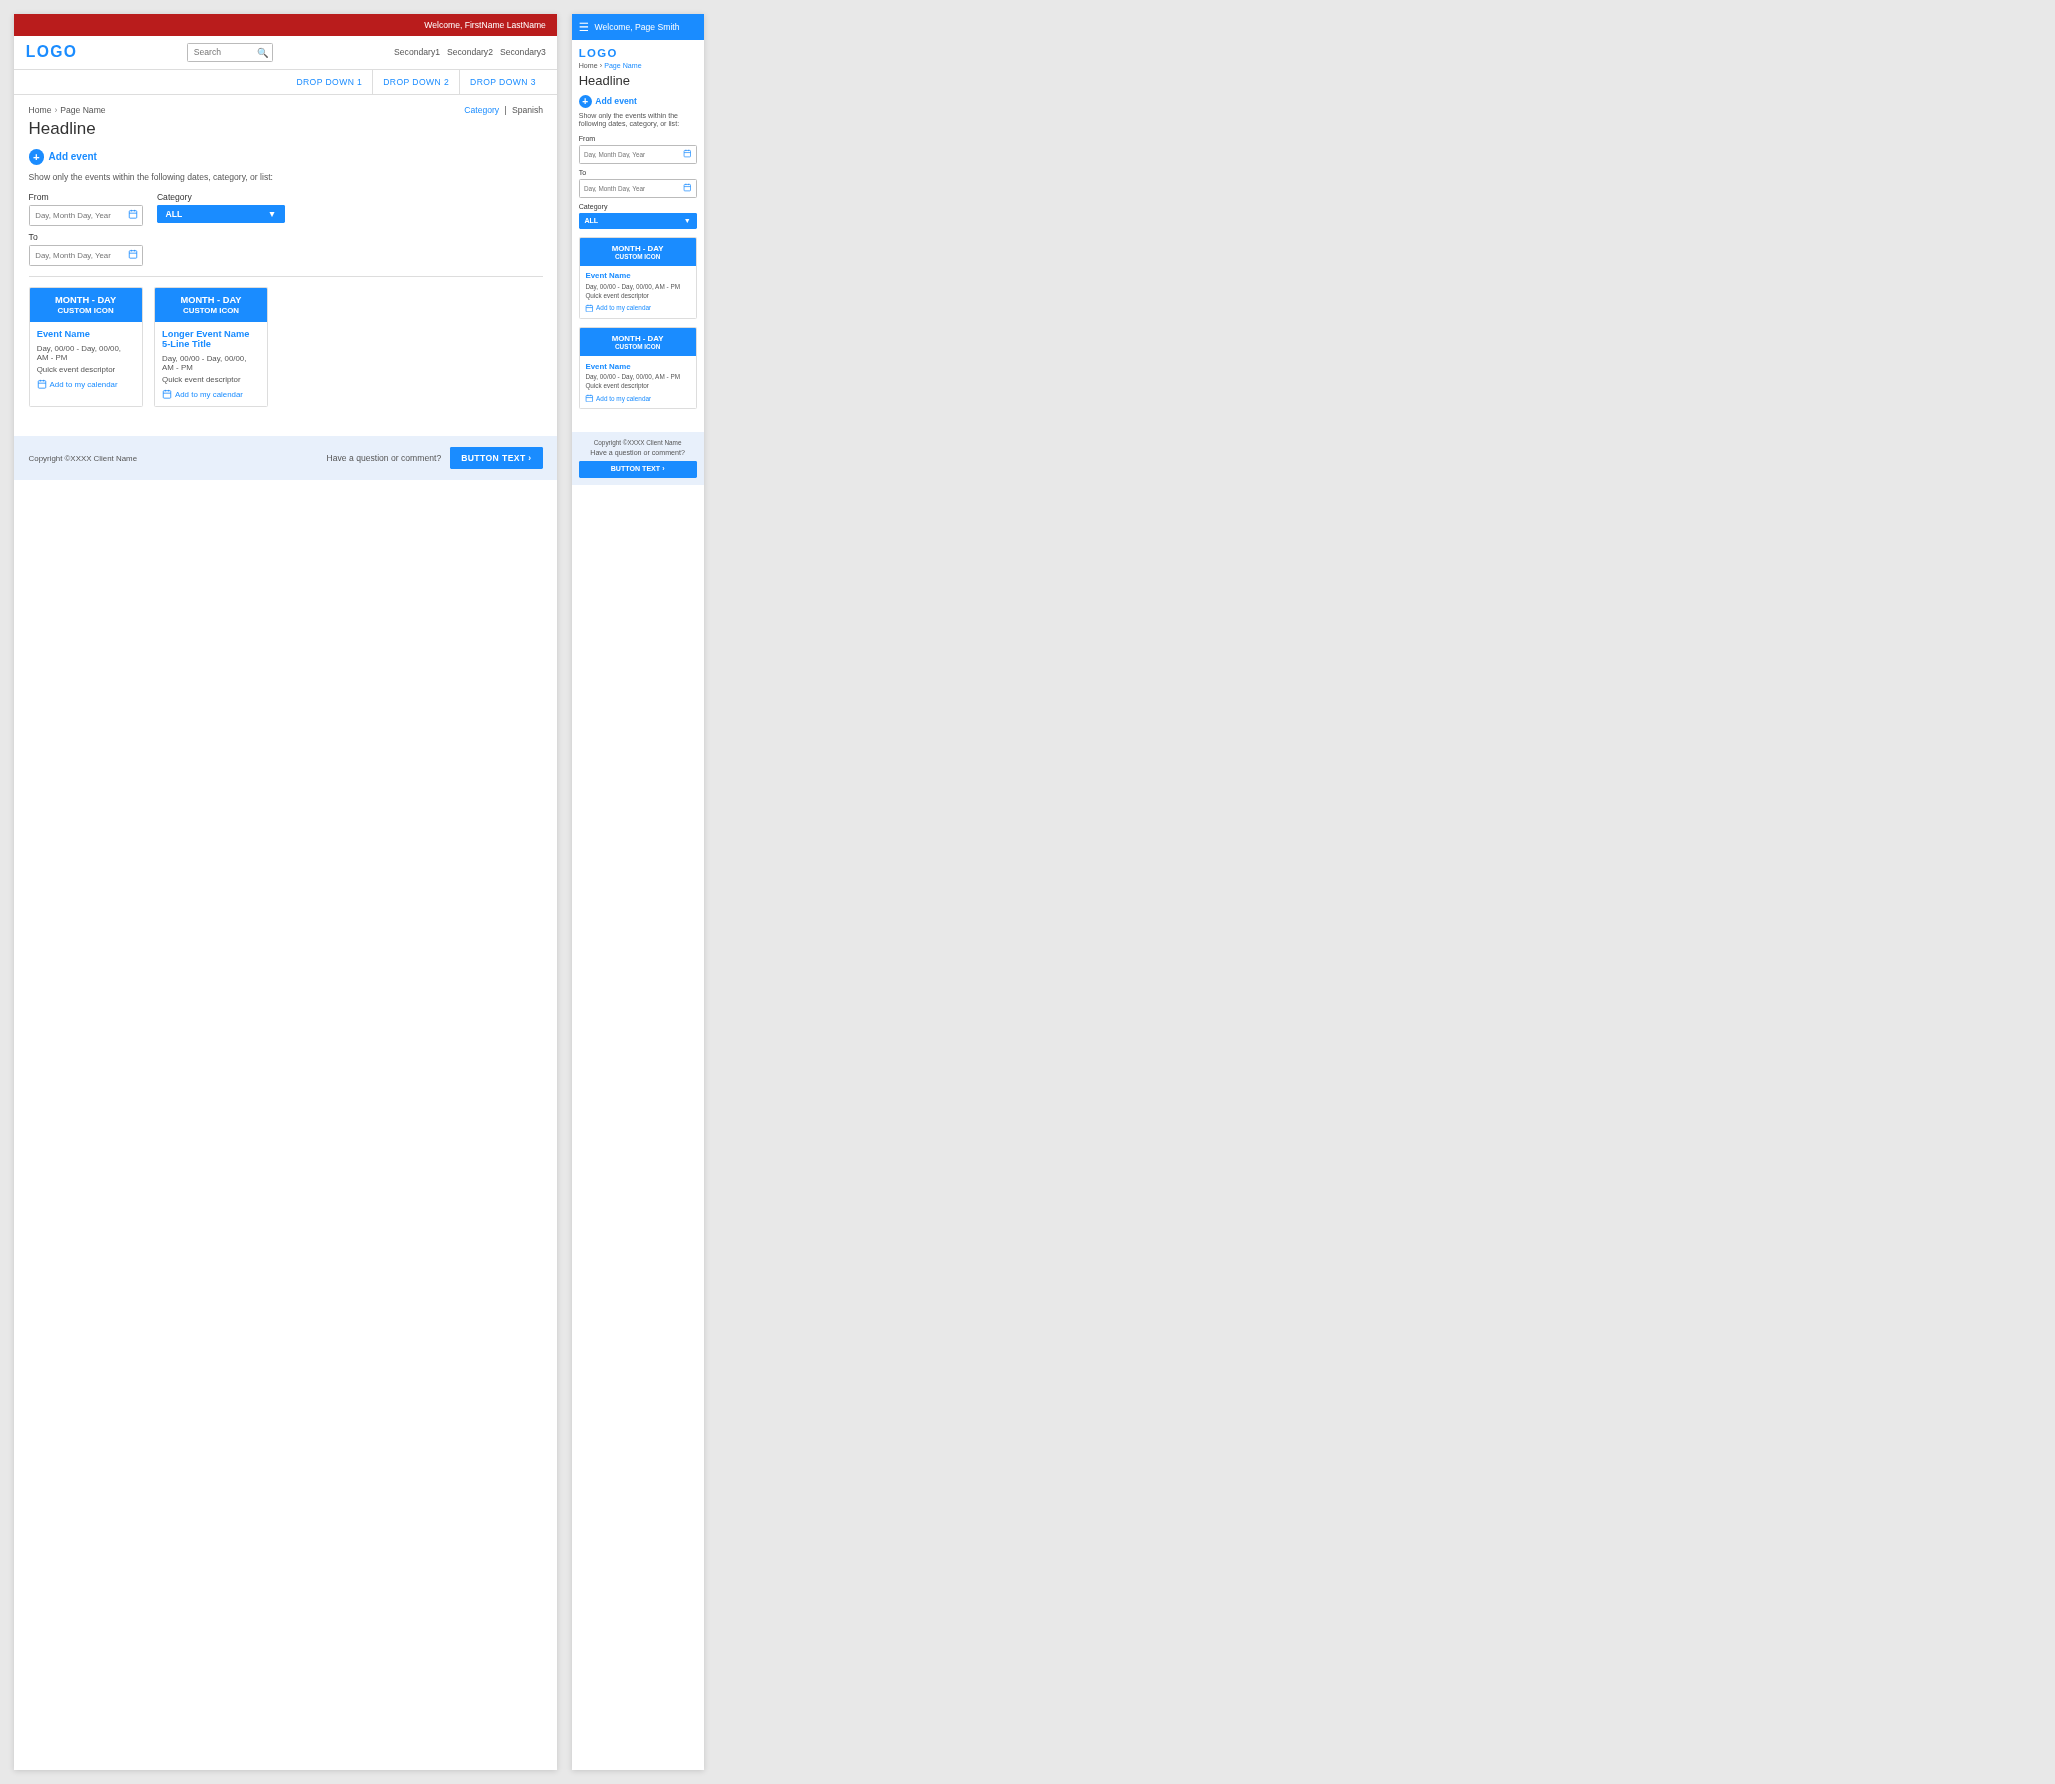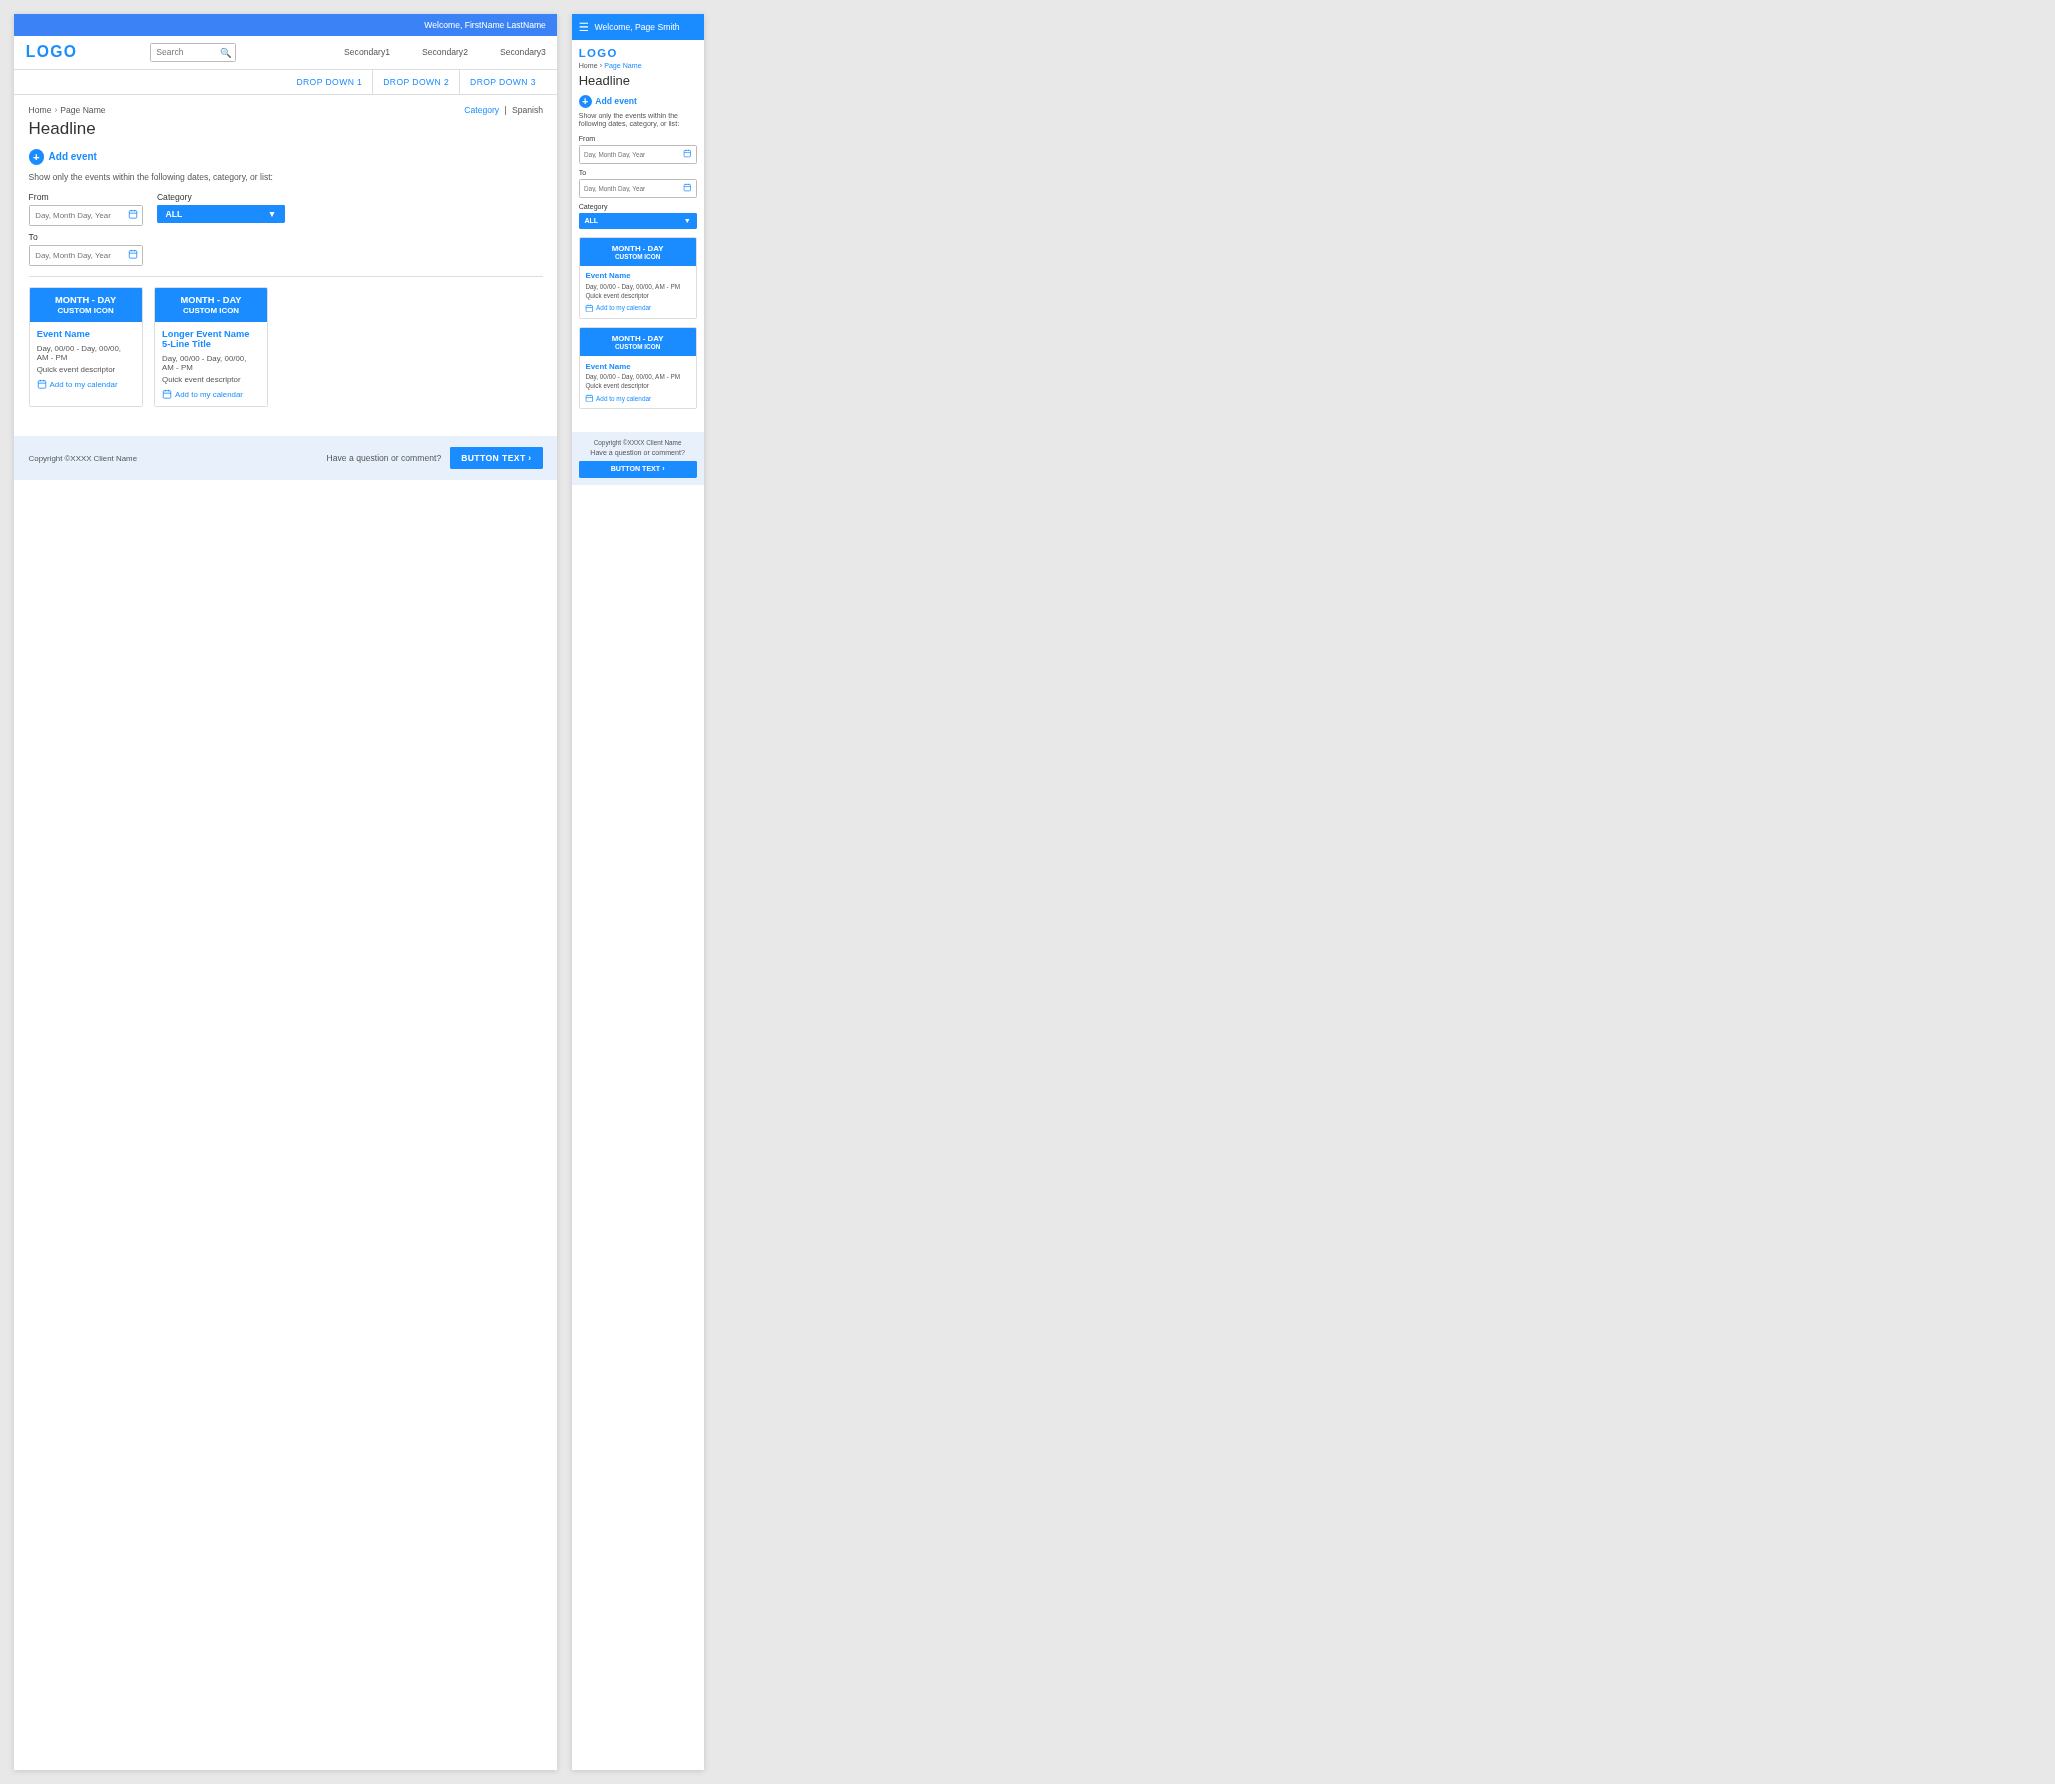--- a/index.html
+++ b/index.html
@@ -7,21 +7,21 @@
 
     
     .desktop-panel {
       flex: 0 0 543px;
       background: #fff;
       box-shadow: 0 1.4px 5.7px rgba(0,0,0,0.15);
     }
 
     
     .top-bar {
-      background: #3b82f6;
+      background: #b91c1c;
       color: #fff;
       text-align: right;
       padding: 5.7px 11.4px;
       font-size: 8.6px;
     }
 
     
     .nav-bar {
       display: flex;
       align-items: center;
@@ -74,21 +74,20 @@
     .nav-secondary {
       display: flex;
       gap: 7.1px;
       margin-left: auto;
       align-items: center;
     }
     .nav-secondary a {
       color: #555;
       font-size: 8.6px;
       text-decoration: none;
-      margin-left: 25px;
     }
 
     
     .content-area { padding: 10px 14.3px 14.3px; }
     .breadcrumb { font-size: 8.6px; color: #555; margin-bottom: 4.3px; display: flex; justify-content: space-between; align-items: center; }
     .breadcrumb-path { display: flex; gap: 2.9px; align-items: center; }
     .breadcrumb-path a { color: #555; text-decoration: none; }
     .breadcrumb-path .sep { color: #888; }
     .breadcrumb-path .current { color: #555; }
     .lang-switcher { font-size: 8.6px; color: #1a8cff; }

